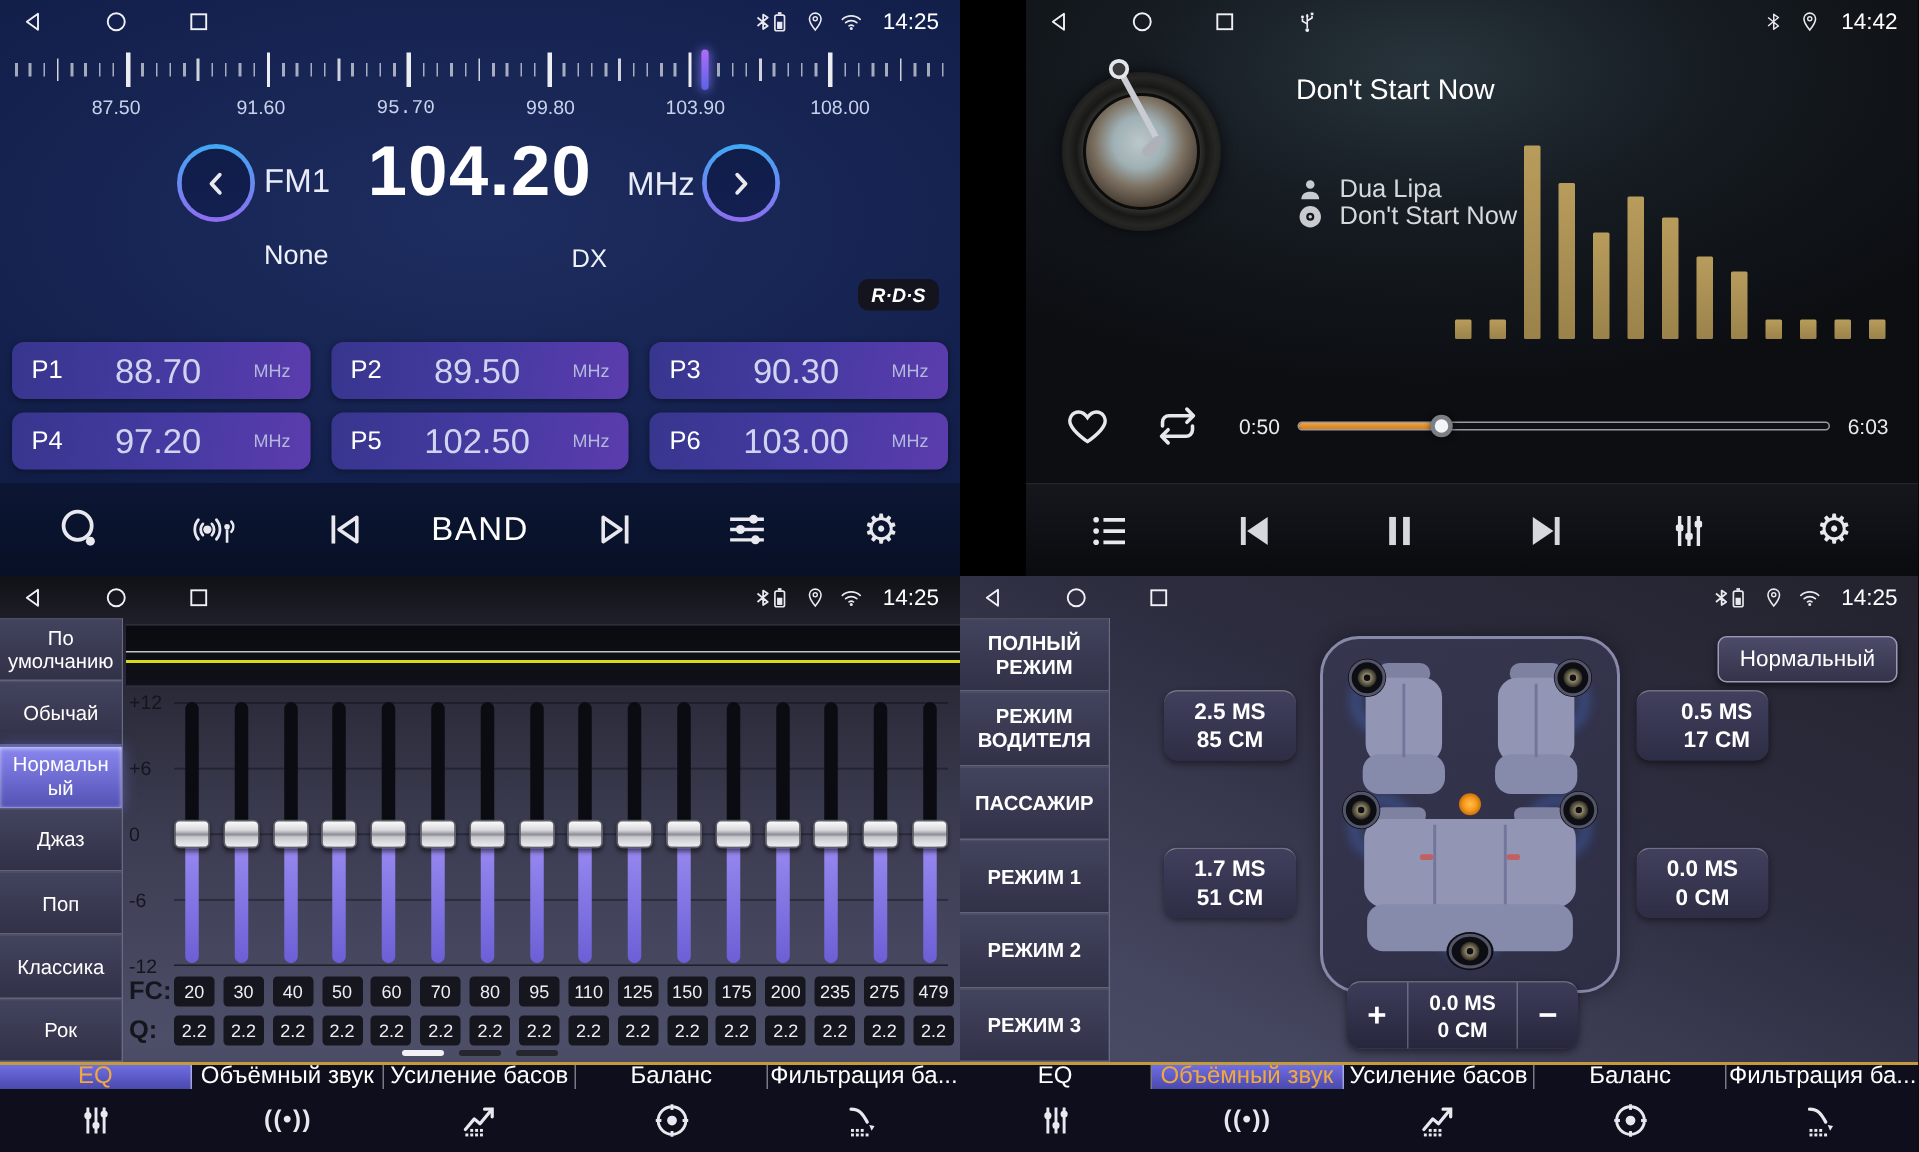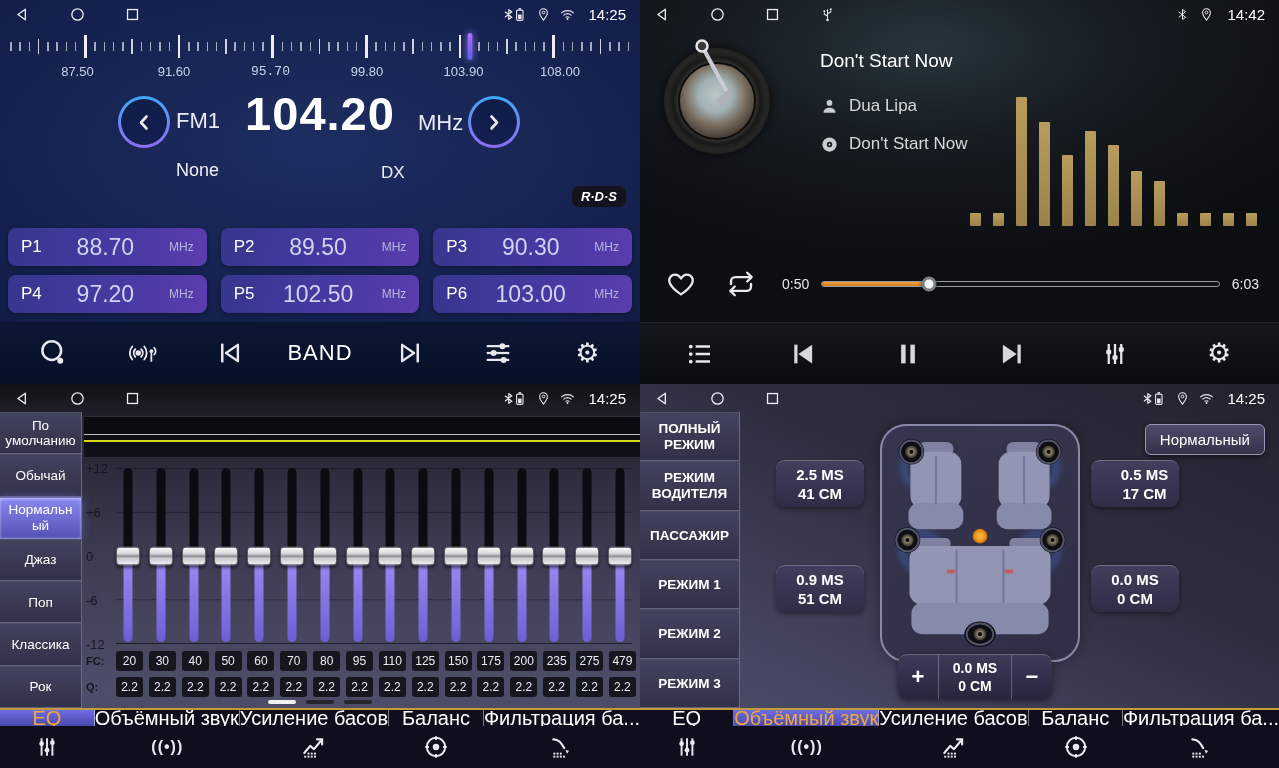--- a/index.html
+++ b/index.html
@@ -27,21 +27,21 @@
              color:#f2f2f6; }
   .tb-item .ic { width:30px; height:30px; }
   .tb-label { font-size:22px; letter-spacing:1px; color:#fff; }
   .ic-settings-gear-icon { font-size:27px; line-height:1; }
 
   
   .tabbar { position:absolute; left:0; right:0; bottom:0; height:60px; display:flex;
             background:#0e0e1d; border-top:2px solid #c49a3a; z-index:25; }
   .tab { flex:1; display:flex; flex-direction:column; }
   .tab-label { height:16px; display:flex; align-items:center; justify-content:center;
-               font-size:20px; color:#fff; border-right:1px solid rgba(255,255,255,.45); white-space:nowrap; overflow:hidden; }
+               font-size:16px; color:#fff; border-right:1px solid rgba(255,255,255,.45); white-space:nowrap; overflow:hidden; }
   .tab:last-child .tab-label { border-right:none; }
   .tab-icon { flex:1; display:flex; align-items:center; justify-content:center; color:#fff; }
   .tab-icon .ic { width:26px; height:26px; }
   .tab.active .tab-label { background:linear-gradient(180deg,#6f6ee2,#4a49ae); color:#f0a83c; }
   .tab.active .tab-icon { color:#f0a83c; }
   .ic-surround-sound-icon { font-size:16px; font-weight:bold; letter-spacing:1px; width:auto !important; }
 
   
   .sidepanel { position:absolute; left:0; top:28px; bottom:60px; display:flex; flex-direction:column;
                border-right:1px solid #6a6a85; z-index:10; }
@@ -83,33 +83,33 @@
              grid-template-columns:repeat(3,1fr); gap:9px 14px; }
   .preset { height:38px; border-radius:8px; display:flex; align-items:center; padding:0 13px;
             background:linear-gradient(100deg,#37368e 0%,#463aa2 55%,#5c3cae 100%);
             box-shadow:0 1px 4px rgba(0,0,0,.4); }
   .pid { font-size:17px; color:#fff; }
   .pfreq { font-size:23px; color:#d0d4f0; margin:0 auto; }
   .punit { font-size:12px; color:#b4b8dc; }
   .radio .toolbar { background:linear-gradient(180deg,#0c1634,#081026); }
 
   
-  .player { background:radial-gradient(70% 55% at 45% 12%, #28343c 0%, #161c22 45%, #0c0e12 100%); color:#eee; }
+  .player { background:radial-gradient(70% 55% at 45% 12%, #28343c 0%, #161c22 45%, #0c0e12 100%); color:#eee;margin-left:44px; }
   .p-art { position:absolute; left:24px; top:48px; width:106px; height:106px; border-radius:50%;
            background:radial-gradient(circle at 50% 50%, #30302e 52%, #181816 58%, #262624 66%, #141412 78%, #1d1d1b 100%);
            box-shadow:0 0 10px rgba(0,0,0,.7); }
   .p-art-inner { position:absolute; left:14px; top:14px; width:78px; height:78px; border-radius:50%;
            background:radial-gradient(circle at 48% 42%, #bcc7c9 0%, #9fb0b4 30%, #7b6f60 52%, #3e352c 78%, #2a241e 100%);
            border:2px solid #0c0c0a; }
   .p-tonearm { position:absolute; left:0; top:-10px; width:110px; height:110px; overflow:visible; }
   .p-title { position:absolute; left:180px; top:50px; font-size:19px; color:#fff; }
   .p-row { position:absolute; left:180px; display:flex; align-items:center; gap:10px; color:#d6d9dc; }
   .p-row .ic { width:19px; height:19px; color:#c8ccd0; }
   .p-row span.txt { font-size:17px; }
-  .p-artist-row { top:96px; } .p-album-row { top:134px; }
+  .p-artist-row { top:116px; } .p-album-row { top:134px; }
   .p-vis { position:absolute; right:22px; top:84px; width:290px; height:142px; display:flex;
            align-items:flex-end; justify-content:flex-end; gap:12px; }
   .vbar { width:11px; background:linear-gradient(180deg,#b89c5c,#9a824a); border-radius:1px; }
   .p-controls { position:absolute; left:26px; right:20px; top:266px; height:36px; display:flex;
                 align-items:center; }
   .p-controls .ic { width:30px; height:30px; color:#e8e8ec; }
   .p-heart { margin-right:30px; } .p-repeat { margin-right:26px; }
   .p-elapsed, .p-duration { font-size:14px; color:#e8e8ec; }
   .ptrack { flex:1; height:6px; border:1px solid #9a9aa0; background:#0e1216; border-radius:3px;
             position:relative; margin:0 12px; }
@@ -136,21 +136,21 @@
   .sl-top { position:absolute; left:50%; transform:translateX(-50%); top:0; width:9px;
             background:#0b0b12; border-radius:5px 5px 0 0; }
   .sl-bot { position:absolute; left:50%; transform:translateX(-50%); bottom:1px; width:9px;
             background:linear-gradient(180deg,#9a8df2,#6c5fd6); border-radius:0 0 5px 5px; }
   .sl-thumb { position:absolute; left:50%; transform:translate(-50%,-50%); width:24px; height:19px;
               border-radius:4px; border:1px solid #5e5e66;
               background:linear-gradient(180deg,#fcfcfc,#d8d8dc 35%,#8f8f98 52%,#c8c8ce 62%,#eeeef2);
               box-shadow:0 2px 3px rgba(0,0,0,.5); }
   .band-row { position:absolute; left:86px; right:4px; height:22px; display:flex; align-items:center; }
   .fc-row { top:266px; } .q-row { top:292px; }
-  .band-row .rlabel { width:30px; font-size:11px; font-weight:bold; color:#15151d; }
+  .band-row .rlabel { width:30px; font-size:17px; font-weight:bold; color:#15151d; }
   .band-chips { flex:1; display:flex; justify-content:space-between; }
   .chip { min-width:27px; text-align:center; padding:3px 2px; background:#16161f; color:#ececf2;
           font-size:12px; border-radius:3px; }
   .page-dots { position:absolute; left:0; right:0; top:316px; display:flex; justify-content:center; gap:10px; }
   .pdot { width:28px; height:4px; border-radius:2px; background:#26262f; }
   .pdot.on { background:#f2f2f6; }
 
   
   .surround { background:linear-gradient(205deg,#23232e 0%,#2d2d40 38%,#45465f 75%,#4d4e68 100%); color:#fff; }
   .surround .sidepanel { width:100px; }
@@ -969,28 +969,28 @@
         <div class="side-item">ПАССАЖИР</div>
         <div class="side-item">РЕЖИМ 1</div>
         <div class="side-item">РЕЖИМ 2</div>
         <div class="side-item">РЕЖИМ 3</div>
       </div>
 
     <div class="norm-btn">Нормальный</div>
 
     <div class="delay-box d-fl">
       <span>2.5 MS</span>
-      <span>41 CM</span>
+      <span>85 CM</span>
     </div>
     <div class="delay-box d-fr">
       <span>0.5 MS</span>
       <span>17 CM</span>
     </div>
     <div class="delay-box d-rl">
-      <span>0.9 MS</span>
+      <span>1.7 MS</span>
       <span>51 CM</span>
     </div>
     <div class="delay-box d-rr">
       <span>0.0 MS</span>
       <span>0 CM</span>
     </div>
 
     <div class="car-panel">
       <svg viewBox="0 0 200 238">
         <defs>

